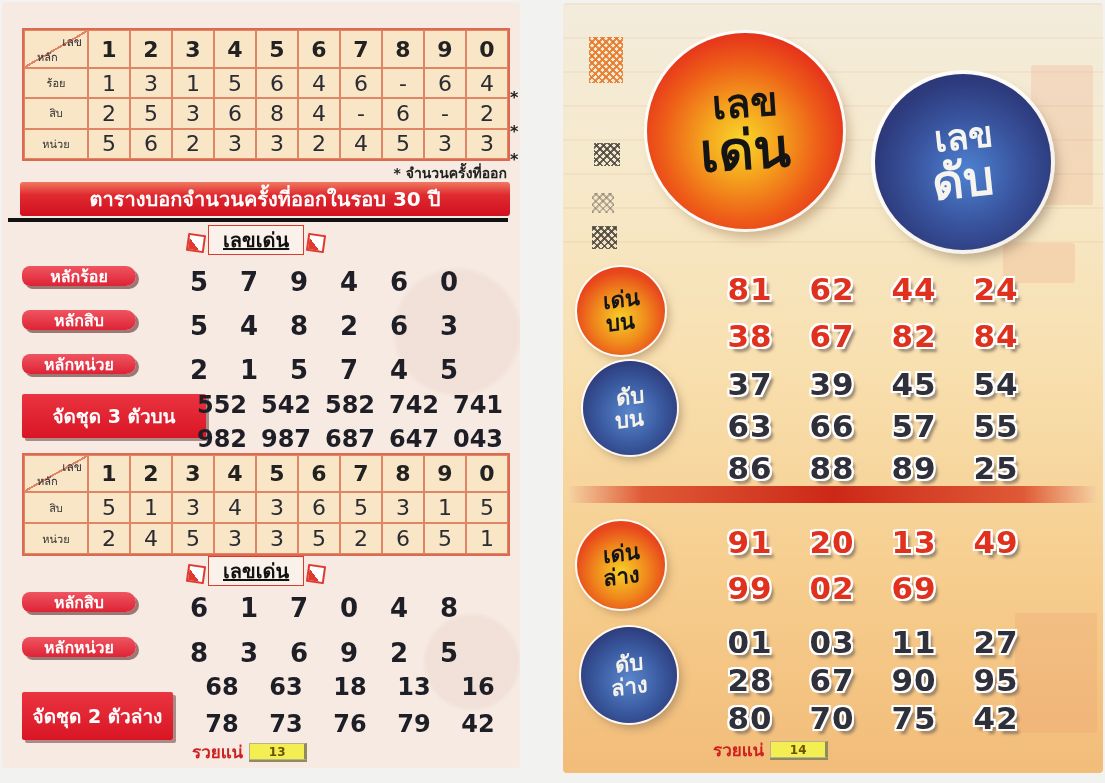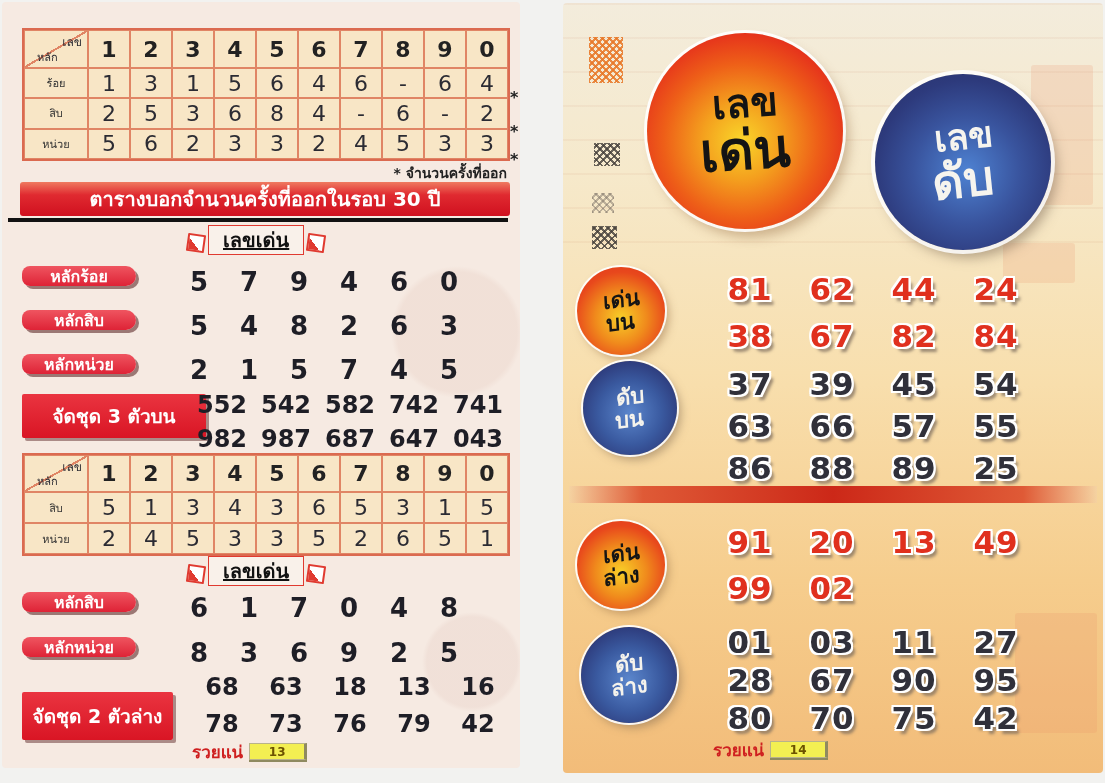--- a/index.html
+++ b/index.html
@@ -415,20 +415,21 @@
     <div class="b1">เด่น</div>
     <div class="b2">ล่าง</div>
   </div>
   <div class="ngrid hot" style="top:516px; grid-template-rows:46px 46px;">
     <span>91</span>
     <span>20</span>
     <span>13</span>
     <span>49</span>
     <span>99</span>
     <span>02</span>
+    <span>69</span>
   </div>
 
   <div class="cbadge dead" style="left:18px; top:624px; width:96px; height:96px;">
     <div class="b1">ดับ</div>
     <div class="b2">ล่าง</div>
   </div>
   <div class="ngrid dead" style="top:620px; grid-template-rows:38px 38px 38px;">
     <span>01</span>
     <span>03</span>
     <span>11</span>

